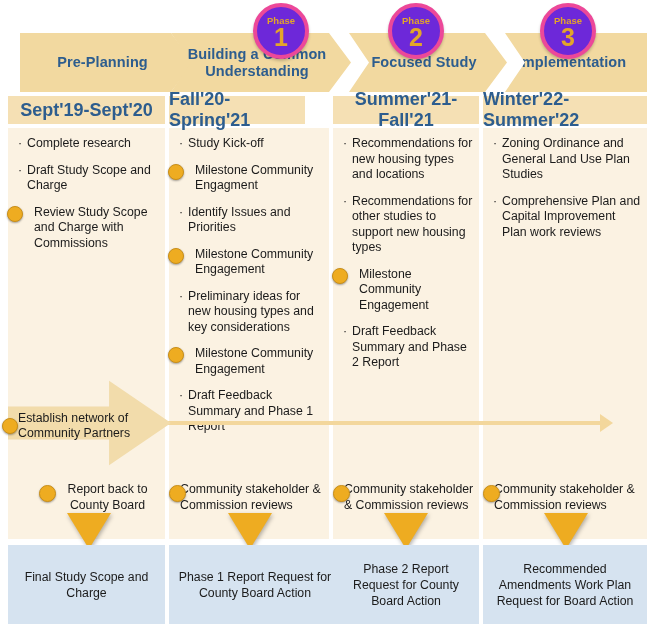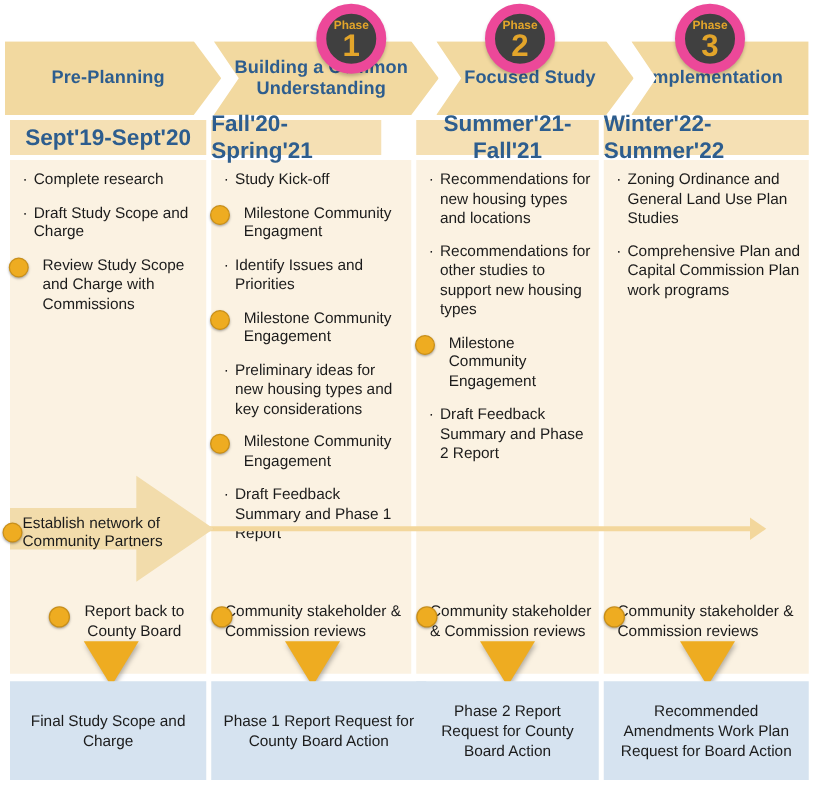--- a/index.html
+++ b/index.html
@@ -26,21 +26,21 @@
     justify-content:center;
     text-align:center;
     color:#2d5d8e;
     font-weight:bold;
     font-size:14.5px;
     line-height:17px;
     letter-spacing:.1px;
     box-sizing:border-box;
     padding:0 22px 0 14px;
   }
-  .band.c0{left:4px;width:165px;
+  .band.c0{left:20px;width:165px;
     clip-path:polygon(0 0,151px 0,173px 50%,151px 100%,0 100%);
     width:173px;}
   .band.c1{left:171px;width:180px;
     clip-path:polygon(0 0,158px 0,180px 50%,158px 100%,0 100%,20px 50%);}
   .band.c2{left:349px;width:158px;
     clip-path:polygon(0 0,136px 0,158px 50%,136px 100%,0 100%,20px 50%);}
   .band.c3{left:505px;width:142px;
     clip-path:polygon(0 0,142px 0,142px 100%,0 100%,20px 50%);}
 
   
@@ -221,22 +221,22 @@
   .deliv.c1{left:169px;width:172px;}
   .deliv.c2{left:333px;width:146px;}
   .deliv.c3{left:483px;width:164px;}
 
   
   .phase{
     position:absolute;
     top:3px;
     width:56px;height:56px;
     border-radius:50%;
-    background:#404040;
-    border:8px solid #ec4899;
+    background:#6d28d9;
+    border:4px solid #ec4899;
     box-sizing:border-box;
     display:flex;
     flex-direction:column;
     align-items:center;
     justify-content:center;
     box-shadow:0 2px 3px rgba(0,0,0,.22);
   }
   .phase .plabel{
     font-size:9.5px;
     font-weight:bold;
@@ -298,21 +298,21 @@
       <div class="bullet"><span class="dotmark">·</span><span>Draft Feedback Summary and Phase 1 Report</span></div>
     </div>
   <div class="bullets c2">
       <div class="bullet"><span class="dotmark">·</span><span>Recommendations for new housing types and locations</span></div>
       <div class="bullet"><span class="dotmark">·</span><span>Recommendations for other studies to support new housing types</span></div>
       <div class="bullet milestone"><span class="mdot"></span><span>Milestone Community Engagement</span></div>
       <div class="bullet"><span class="dotmark">·</span><span>Draft Feedback Summary and Phase 2 Report</span></div>
     </div>
   <div class="bullets c3">
       <div class="bullet"><span class="dotmark">·</span><span>Zoning Ordinance and General Land Use Plan Studies</span></div>
-      <div class="bullet"><span class="dotmark">·</span><span>Comprehensive Plan and Capital Commission Plan work programs</span></div>
+      <div class="bullet"><span class="dotmark">·</span><span>Comprehensive Plan and Capital Improvement Plan work reviews</span></div>
     </div>
 
   <div class="timearrow"></div>
 
   <div class="blockarrow"></div>
   <div class="blockarrow-dot"></div>
   <div class="blockarrow-label">Establish network of Community Partners</div>
 
   <div class="review c0"><span class="rdot"></span><span>Report back to County Board</span></div>
   <div class="review c1"><span class="rdot"></span><span>Community stakeholder &amp; Commission reviews</span></div>

